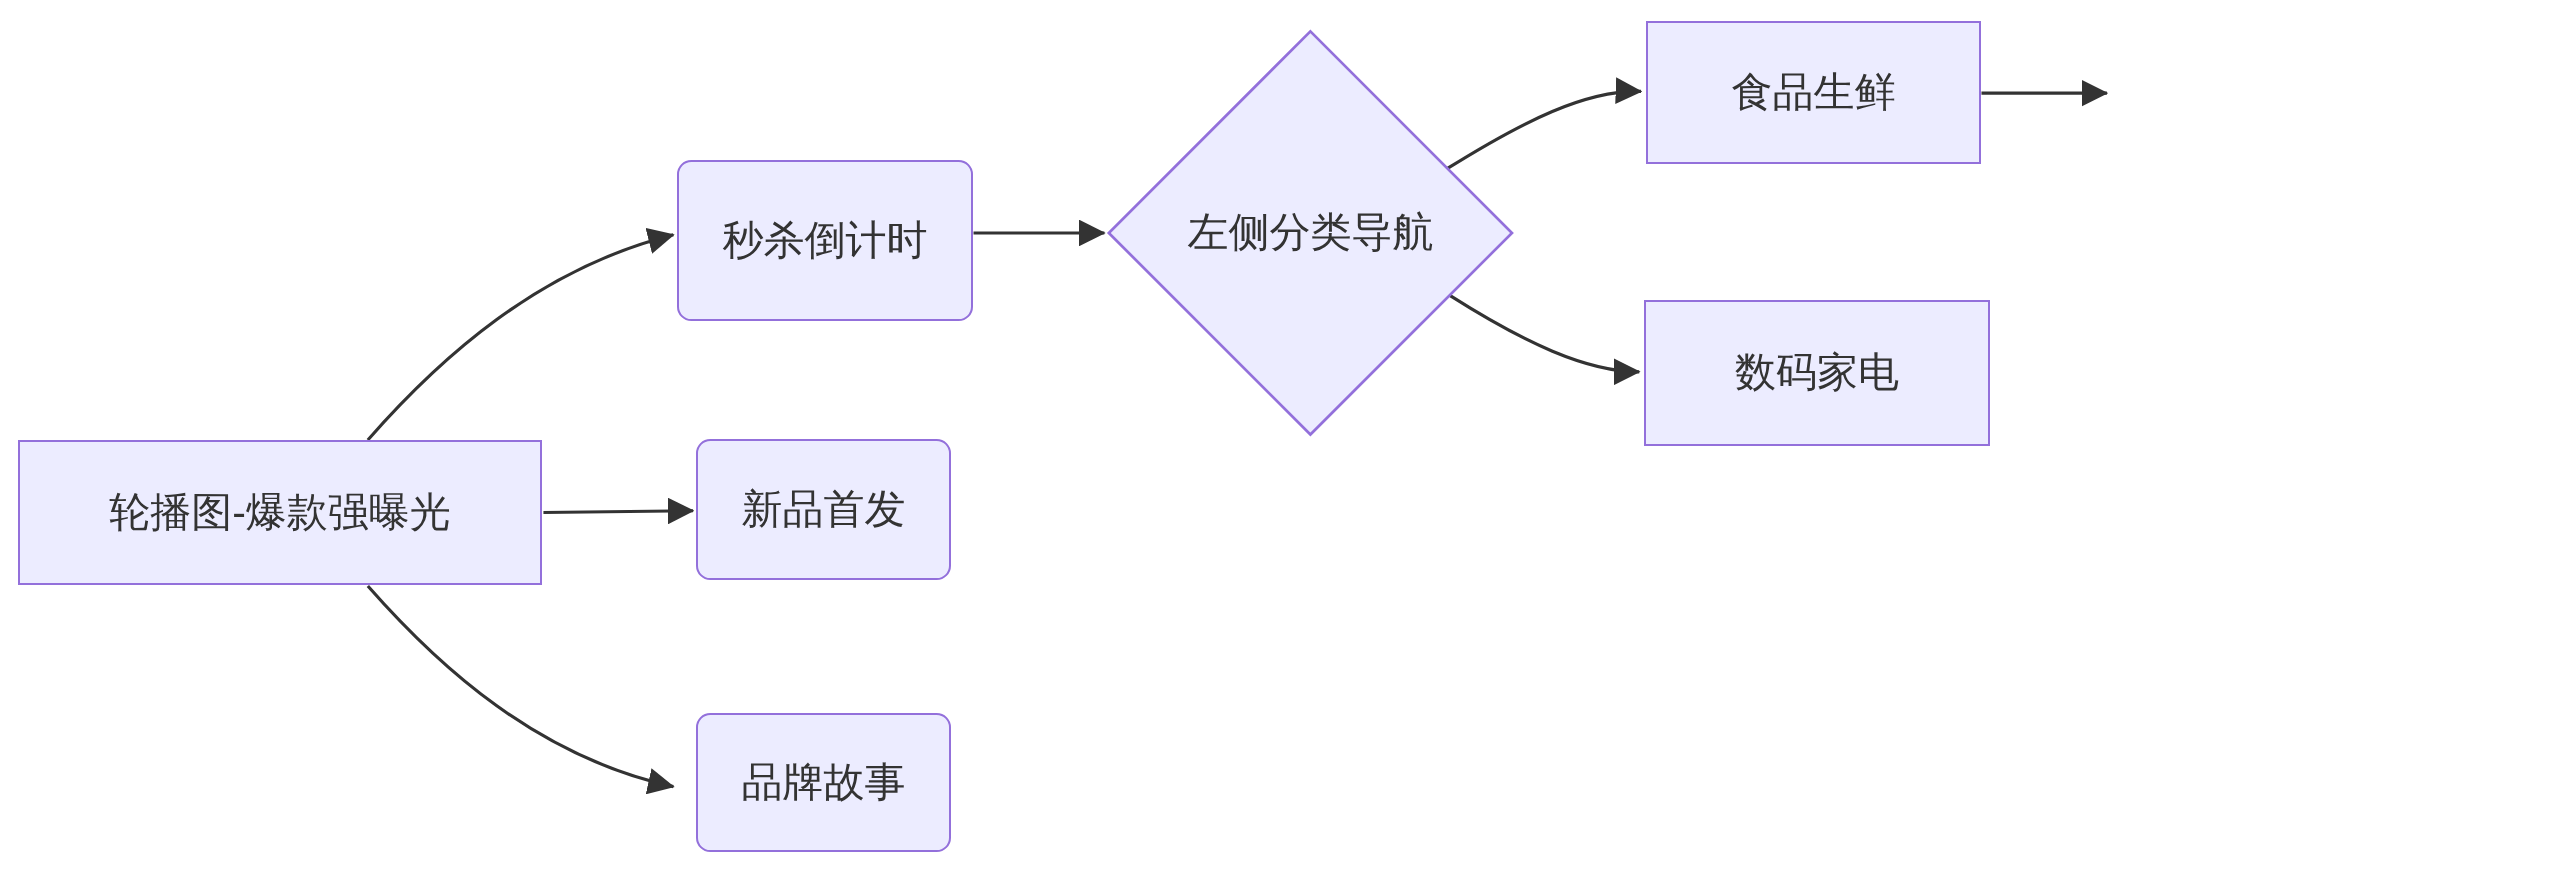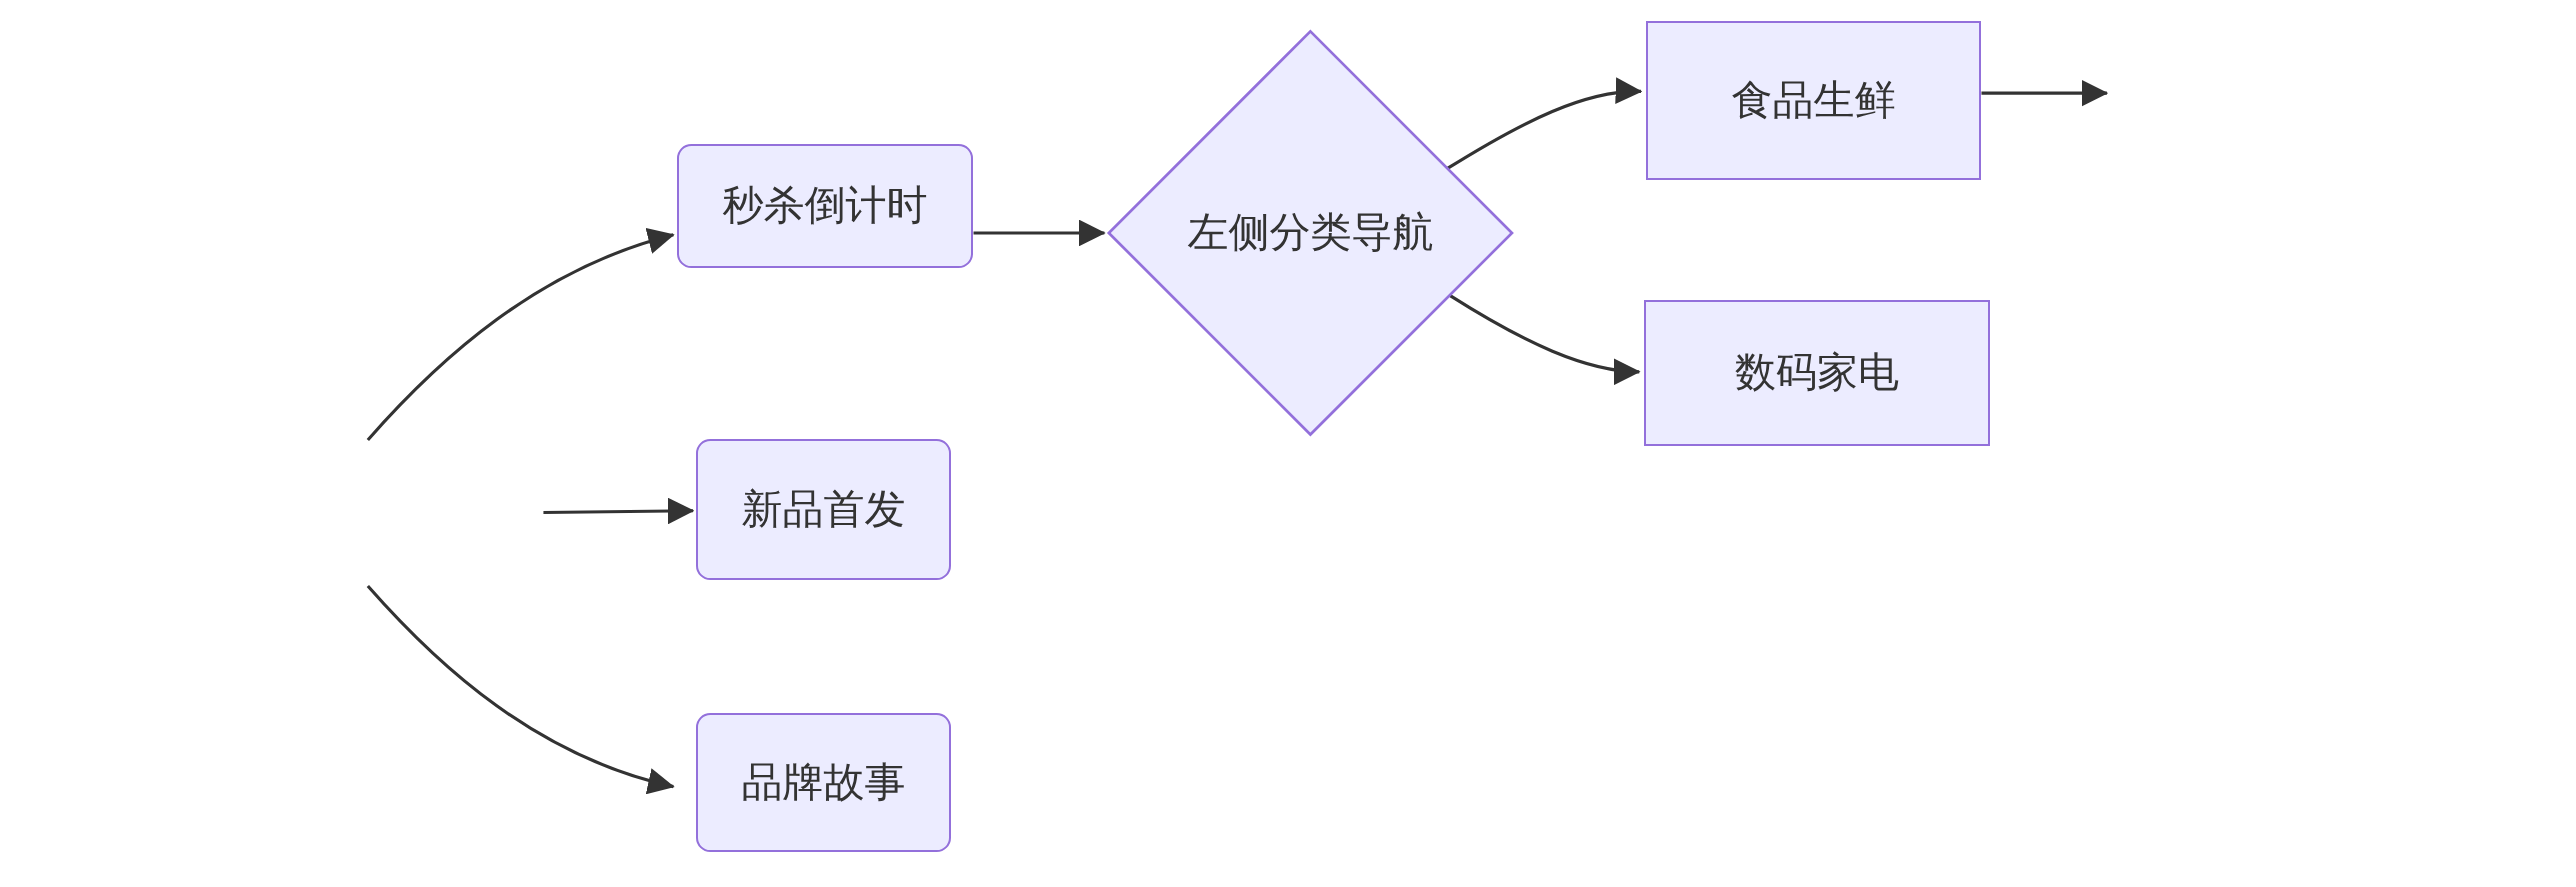--- a/index.html
+++ b/index.html
@@ -41,25 +41,25 @@
     white-space: nowrap;
     text-align: center;
   }
   .node.rounded { border-radius: 14.3px; }
   .node.diamond-label {
     background: transparent;
     border: none;
   }
   
   #node-carousel            { left: 18px;   top: 440px; width: 524px; height: 145px; }
-  #node-flash-sale          { left: 677px;  top: 144px; width: 296px; height: 124px; }
+  #node-flash-sale          { left: 677px;  top: 160px; width: 296px; height: 161px; }
   #node-new-product         { left: 696px;  top: 439px; width: 255px; height: 141px; }
   #node-brand-story         { left: 696px;  top: 713px; width: 255px; height: 139px; }
   #node-category-nav-label  { left: 1109px; top: 31px;  width: 403px; height: 403px; }
-  #node-food-fresh          { left: 1646px; top: 20.6px;  width: 335px; height: 159px; }
+  #node-food-fresh          { left: 1646px; top: 20.6px;  width: 335px; height: 143px; }
   #node-digital-appliance   { left: 1644px; top: 300px; width: 346px; height: 146px; }
   #node-jump-target         { left: 2111px; top: 20.6px;  width: 428px; height: 145px; }
 </style>
 </head>
 <body>
 
 <div class="canvas">
 
   <svg class="layer" viewBox="0 0 2874 990">
     <defs>
@@ -72,20 +72,23 @@
     <path class="edge" d="M 606 572 L 773 570"></path>
     <path class="edge" d="M 410 654 C 490 745, 600 845, 751 878"></path>
     <path class="edge" d="M 1086 260 L 1232 260"></path>
     <path class="edge" d="M 1615 188 C 1700 135, 1770 100, 1831 102"></path>
     <path class="edge" d="M 1618 330 C 1700 382, 1770 415, 1829 415"></path>
     <path class="edge" d="M 2211 104 L 2351 104"></path>
 
     <polygon class="diamond-shape" points="1462,35 1687,260 1462,485 1237,260"></polygon>
   </svg>
 
+  <div class="node rect" id="node-carousel">
+    <span>轮播图-爆款强曝光</span>
+  </div>
 
   <div class="node rounded" id="node-flash-sale">
     <span>秒杀倒计时</span>
   </div>
 
   <div class="node rounded" id="node-new-product">
     <span>新品首发</span>
   </div>
 
   <div class="node rounded" id="node-brand-story">

